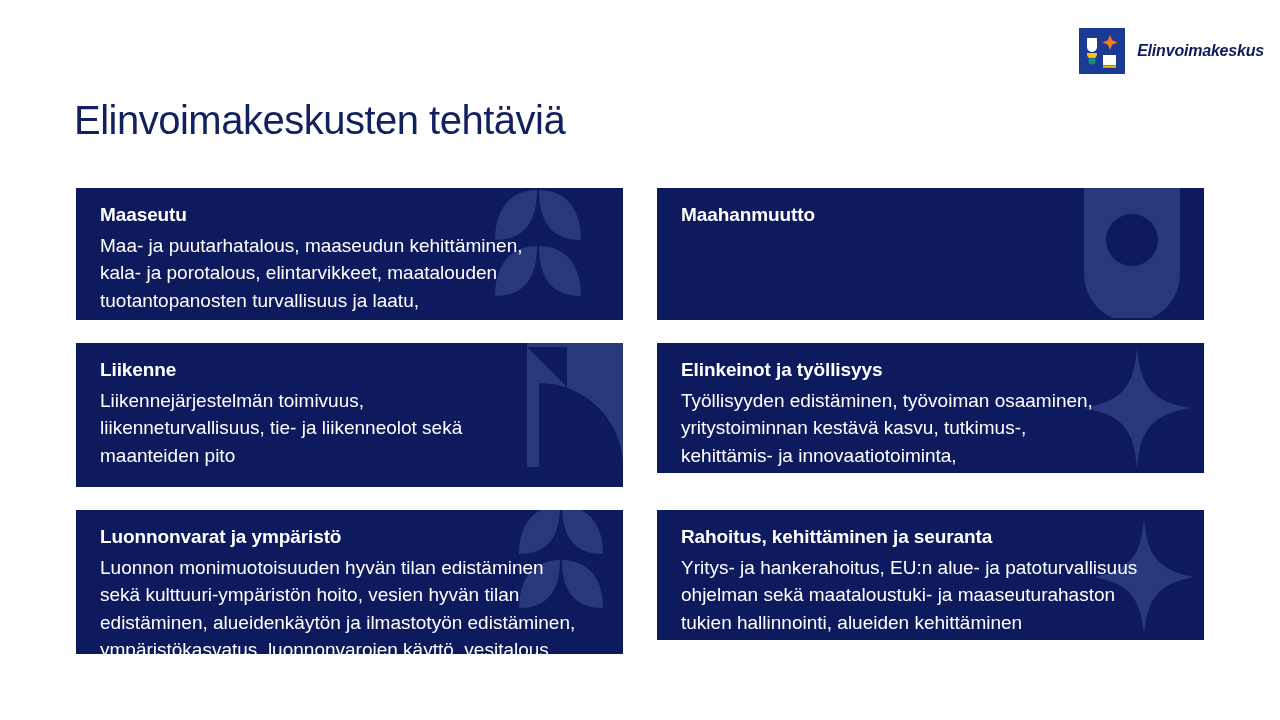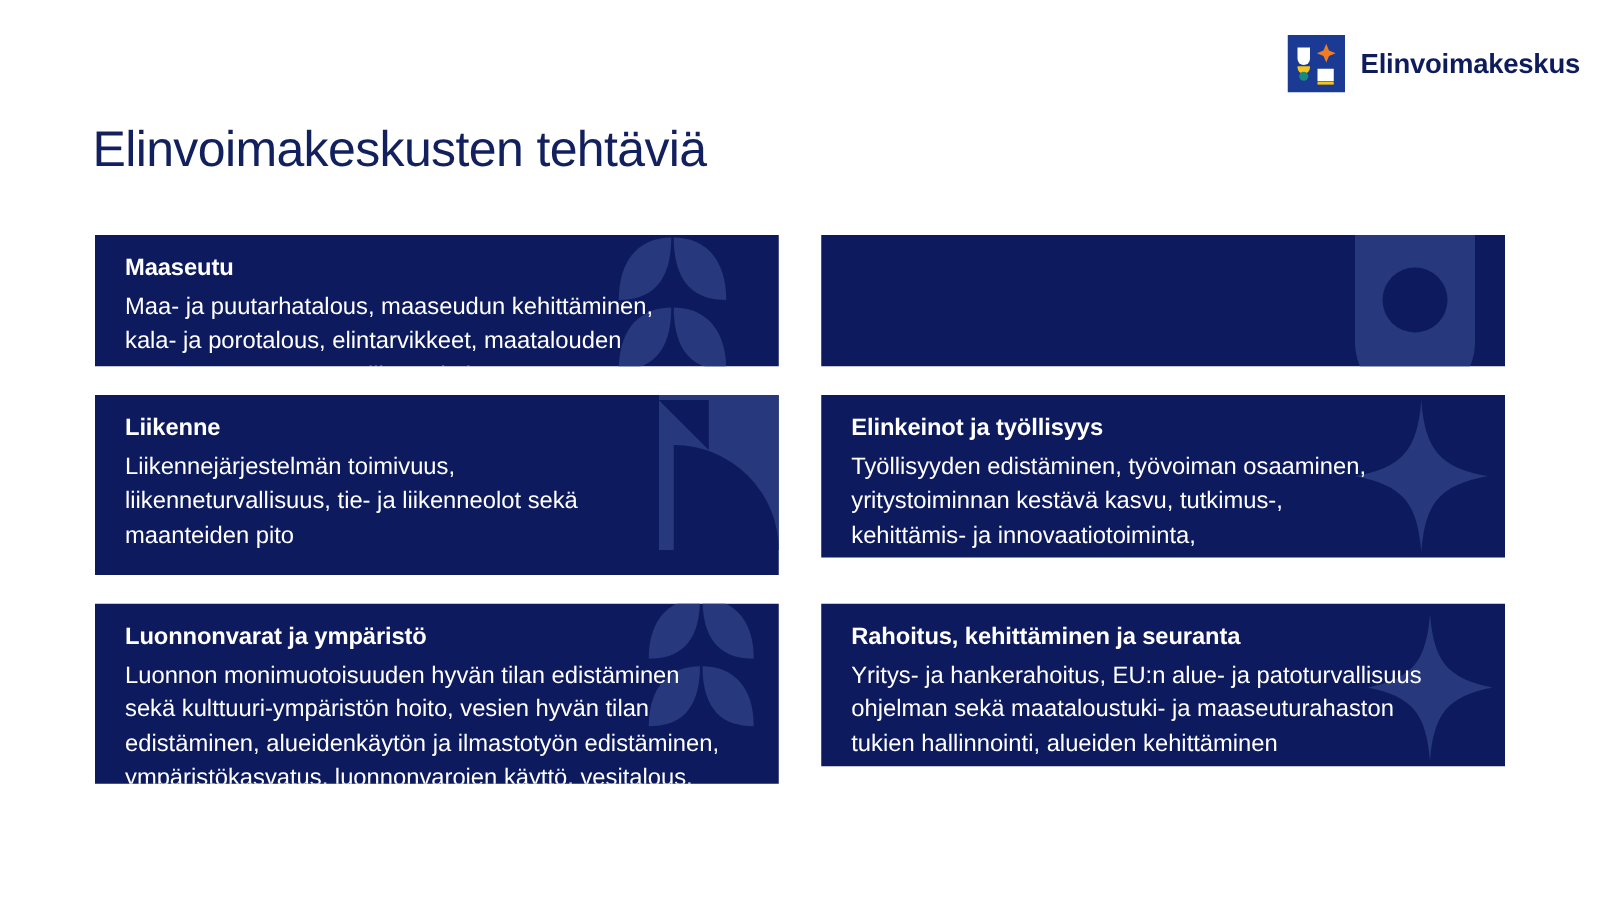--- a/index.html
+++ b/index.html
@@ -24,25 +24,26 @@
     align-items: center;
     gap: 12px;
   }
   .logo-mark {
     width: 46px;
     height: 46px;
     position: relative;
     display: block;
   }
   .logo-text {
-    font-size: 22px;
+    font-size: 16px;
     font-weight: bold;
     color: #0e1c5b;
     letter-spacing: -0.2px;
     white-space: nowrap;
+    font-style: italic;
   }
 
   
   .page-title {
     position: absolute;
     left: 74px;
     top: 98px;
     font-size: 40px;
     font-weight: normal;
     color: #13205e;
@@ -62,21 +63,21 @@
     grid-row-gap: 23px;
   }
   .card {
     position: relative;
     background: #0d1a5e;
     color: #ffffff;
     overflow: hidden;
     padding: 16px 22px 18px 24px;
     box-sizing: border-box;
   }
-  .card-r1 { height: 105px; }
+  .card-r1 { height: 132px; }
   .card-r2 { height: 144px; }
   .card-r3 { height: 130px; }
 
   .card-title {
     font-size: 19px;
     font-weight: bold;
     margin: 0 0 6px 0;
     position: relative;
     z-index: 2;
     letter-spacing: -0.1px;
@@ -142,20 +143,21 @@
     <p class="card-body">Maa- ja puutarhatalous, maaseudun kehittäminen, kala- ja porotalous, elintarvikkeet, maatalouden tuotantopanosten turvallisuus ja laatu, luonnonmukainen tuotanto, eläinten terveys ja hyvinvointi, kasvinterveys, valvonta</p>
   </div>
 
   <div class="card card-r1">
     <span class="deco deco-circle">
       <svg width="104" height="140" viewBox="0 0 104 140" aria-hidden="true">
         <path d="M4 0 h96 v96 a48 48 0 0 1 -96 0 z" fill="#27387c"></path>
         <circle cx="52" cy="62" r="26" fill="#0d1a5e"></circle>
       </svg>
     </span>
+    <h2 class="card-title">Maahanmuutto</h2>
   </div>
 
   <div class="card card-r2">
     <span class="deco deco-arc">
       <svg width="96" height="124" viewBox="0 0 96 124" aria-hidden="true">
         <rect x="0" y="0" width="96" height="124" fill="#27387c"></rect>
         <path d="M96 124 A84 84 0 0 0 12 40 L12 124 Z" fill="#0d1a5e"></path>
         <path d="M4 8 h40 v40 z" fill="#0d1a5e" transform="translate(-4,-4)"></path>
       </svg>
     </span>

